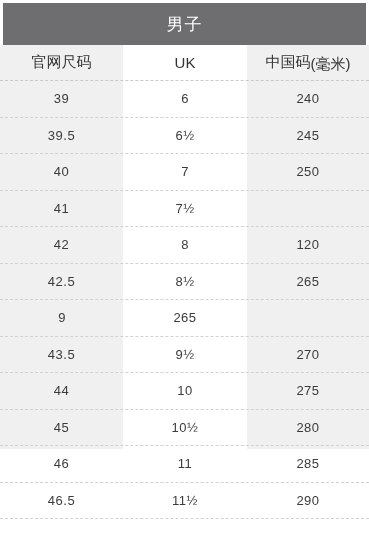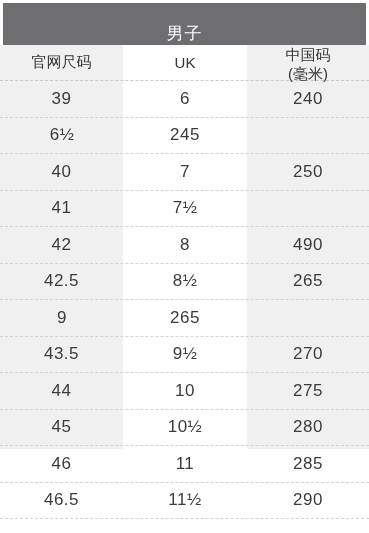--- a/index.html
+++ b/index.html
@@ -24,21 +24,21 @@
 
   
   .title-bar {
     position: absolute;
     left: 3px;
     top: 3px;
     width: 363px;
     height: 42px;
     background: #6e6e70;
     display: flex;
-    align-items: flex-end;
+    align-items: center;
     justify-content: center;
   }
   .title-bar .title-text {
     color: #ffffff;
     font-size: 17px;
     font-weight: 400;
     letter-spacing: 1px;
   }
 
   
@@ -82,26 +82,26 @@
     border-bottom: 1px dashed #c9c9c9;
   }
 
   .cell {
     display: flex;
     align-items: center;
     justify-content: center;
     height: 100%;
     box-sizing: border-box;
     color: #3b3b3b;
-    font-size: 17px;
+    font-size: 13px;
     font-weight: 400;
   }
   .cell-official { width: 123px; }
   .cell-uk       { width: 124px; }
-  .cell-china    { width: 122px; flex-direction: column; }
+  .cell-china    { width: 122px; }
 
   .header-row .cell {
     font-size: 15px;
     color: #333333;
   }
   .unit-suffix {
     font-size: 15px;
     line-height: 1;
     position: relative;
     top: 1px;
@@ -138,39 +138,40 @@
         </div>
       </div>
 
       <div class="row">
         <div class="cell cell-official cell-value">39</div>
         <div class="cell cell-uk cell-value">6</div>
         <div class="cell cell-china cell-value">240</div>
       </div>
 
       <div class="row">
+        <div class="cell cell-official cell-value">39.5</div>
         <div class="cell cell-uk cell-value">6½</div>
         <div class="cell cell-china cell-value">245</div>
       </div>
 
       <div class="row">
         <div class="cell cell-official cell-value">40</div>
         <div class="cell cell-uk cell-value">7</div>
         <div class="cell cell-china cell-value">250</div>
       </div>
 
       <div class="row">
         <div class="cell cell-official cell-value">41</div>
         <div class="cell cell-uk cell-value">7½</div>
       </div>
 
       <div class="row">
         <div class="cell cell-official cell-value">42</div>
         <div class="cell cell-uk cell-value">8</div>
-        <div class="cell cell-china cell-value">490</div>
+        <div class="cell cell-china cell-value">120</div>
       </div>
 
       <div class="row">
         <div class="cell cell-official cell-value">42.5</div>
         <div class="cell cell-uk cell-value">8½</div>
         <div class="cell cell-china cell-value">265</div>
       </div>
 
       <div class="row">
         <div class="cell cell-uk cell-value">9</div>

